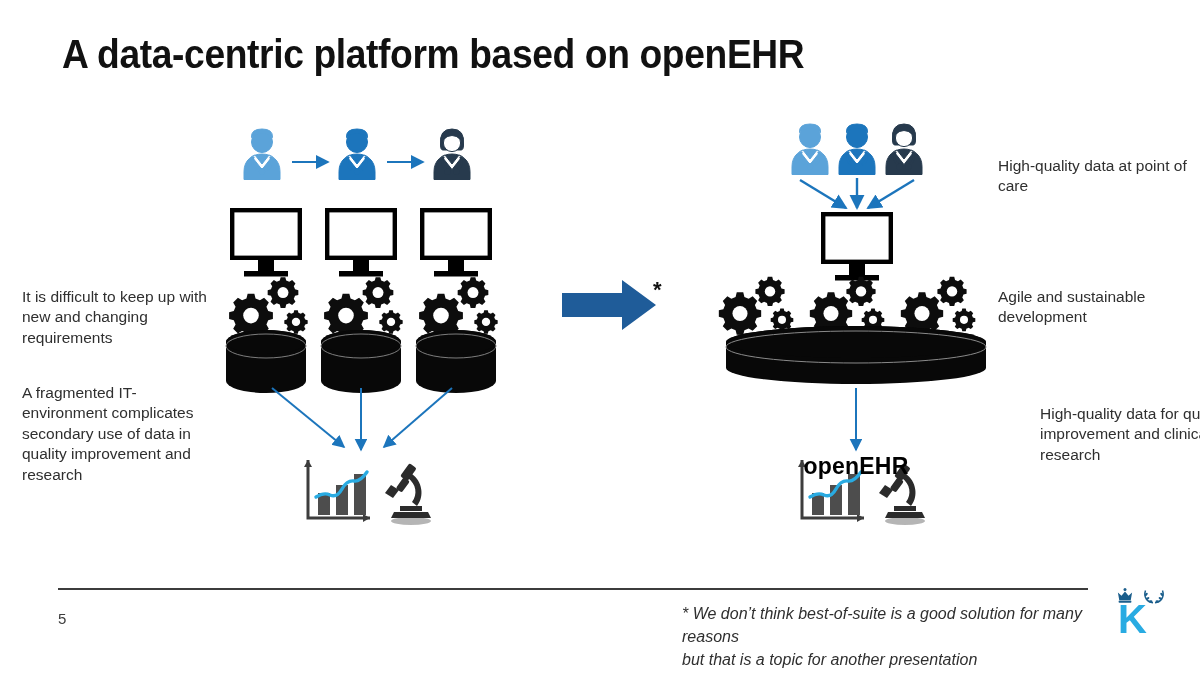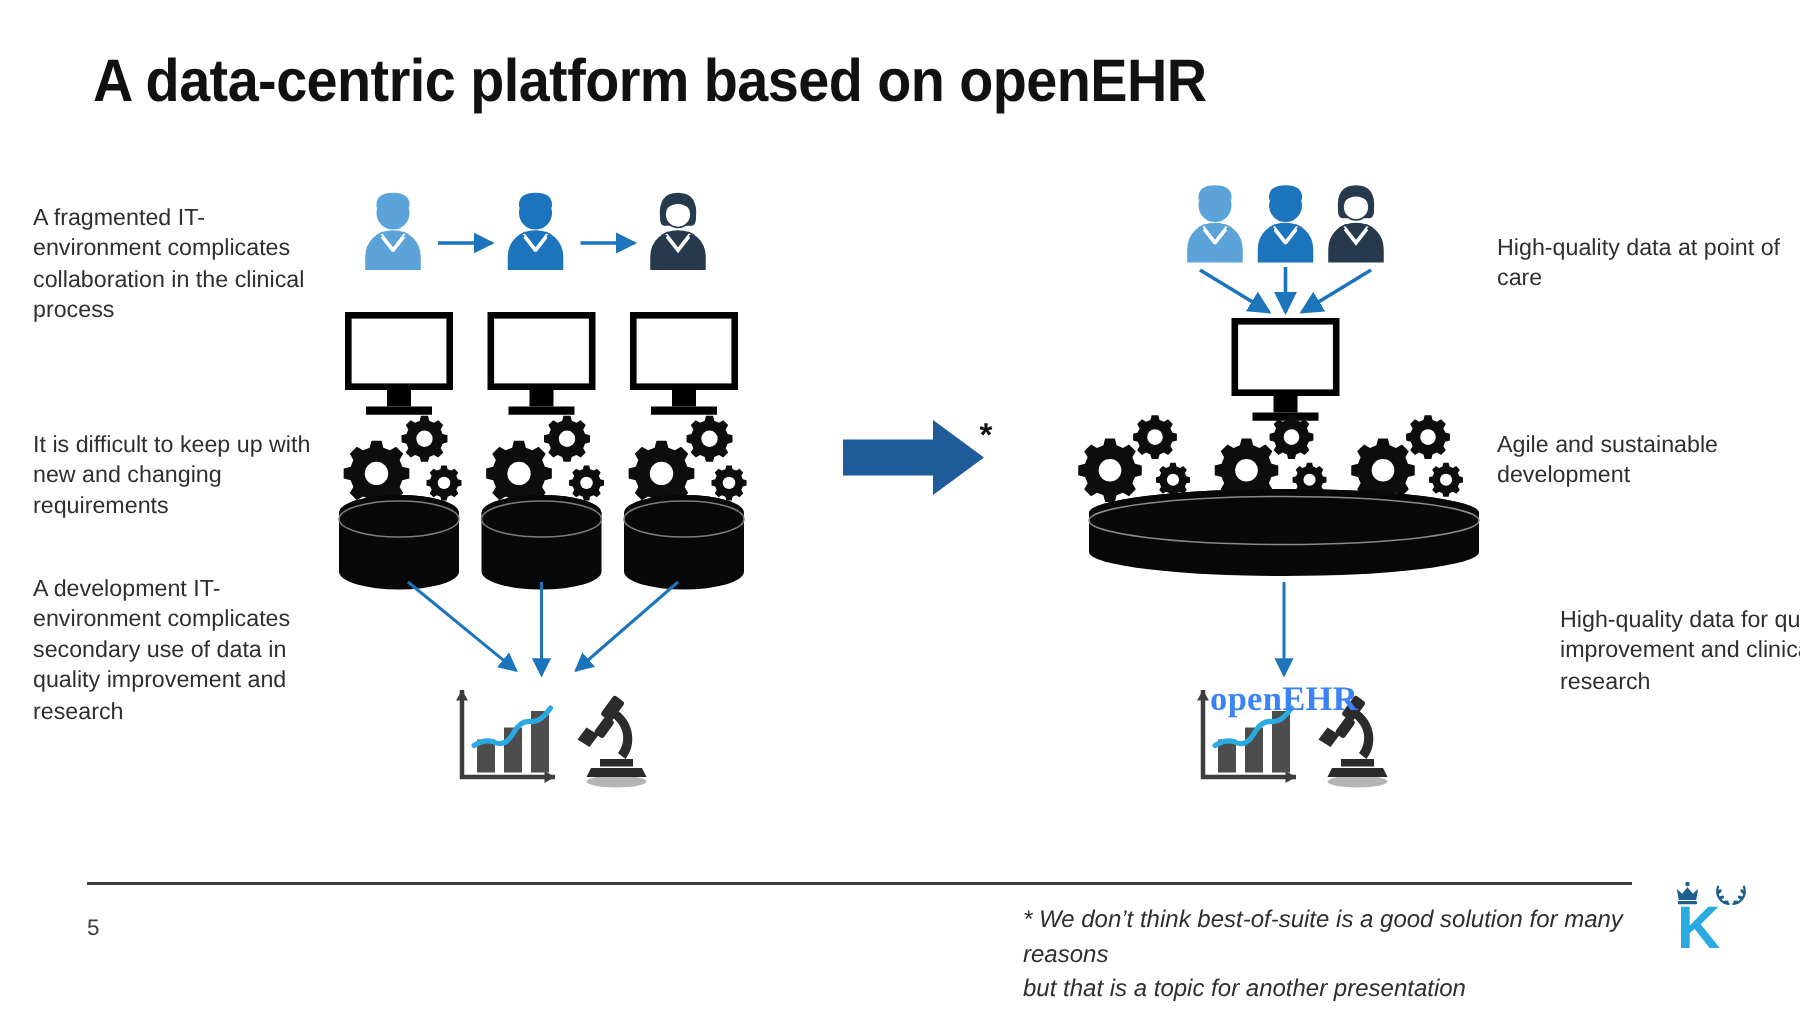--- a/index.html
+++ b/index.html
@@ -42,36 +42,34 @@
   .logo .kletter{
     position:absolute;left:6px;top:14px;
     font-size:40px;font-weight:700;line-height:38px;color:#29ABE2;
     font-family:"Liberation Sans",sans-serif;
   }
 
   
   .openehr-label{
     position:absolute;left:0;top:0;width:100%;height:100%;
     display:flex;align-items:center;justify-content:center;
-    color:#3b82f6;font-size:23px;font-weight:700;letter-spacing:.2px;
+    color:#000000;font-size:23px;font-weight:700;letter-spacing:.2px;
     pointer-events:none;
-    font-family:Liberation Serif, serif;
   }
   svg{display:block;}
 </style>
 </head>
 <body>
 
 <div class="slide">
 
   <div class="title">A data-centric platform based on openEHR</div>
 
-  <div class="cap left" style="top:136px;">A fragmented IT-environment complicates collaboration in the clinical process</div>
   <div class="cap left" style="top:287px;">It is difficult to keep up with new and changing requirements</div>
-  <div class="cap left" style="top:383px;">A development IT-environment complicates secondary use of data in quality improvement and research</div>
+  <div class="cap left" style="top:383px;">A fragmented IT-environment complicates secondary use of data in quality improvement and research</div>
 
   <div class="cap right" style="top:287px;">Agile and sustainable development</div>
   <div class="cap right" style="top:156px;">High-quality data at point of care</div>
   <div class="cap right" style="top:404px;margin-left:42px;">High-quality data for quality improvement and clinical research</div>
 
   <div class="abs" style="left:220px;top:120px;width:300px;height:420px;">
     <svg width="300" height="420" viewBox="0 0 300 420" xmlns="http://www.w3.org/2000/svg">
       <defs>
 
         <g id="clin">

